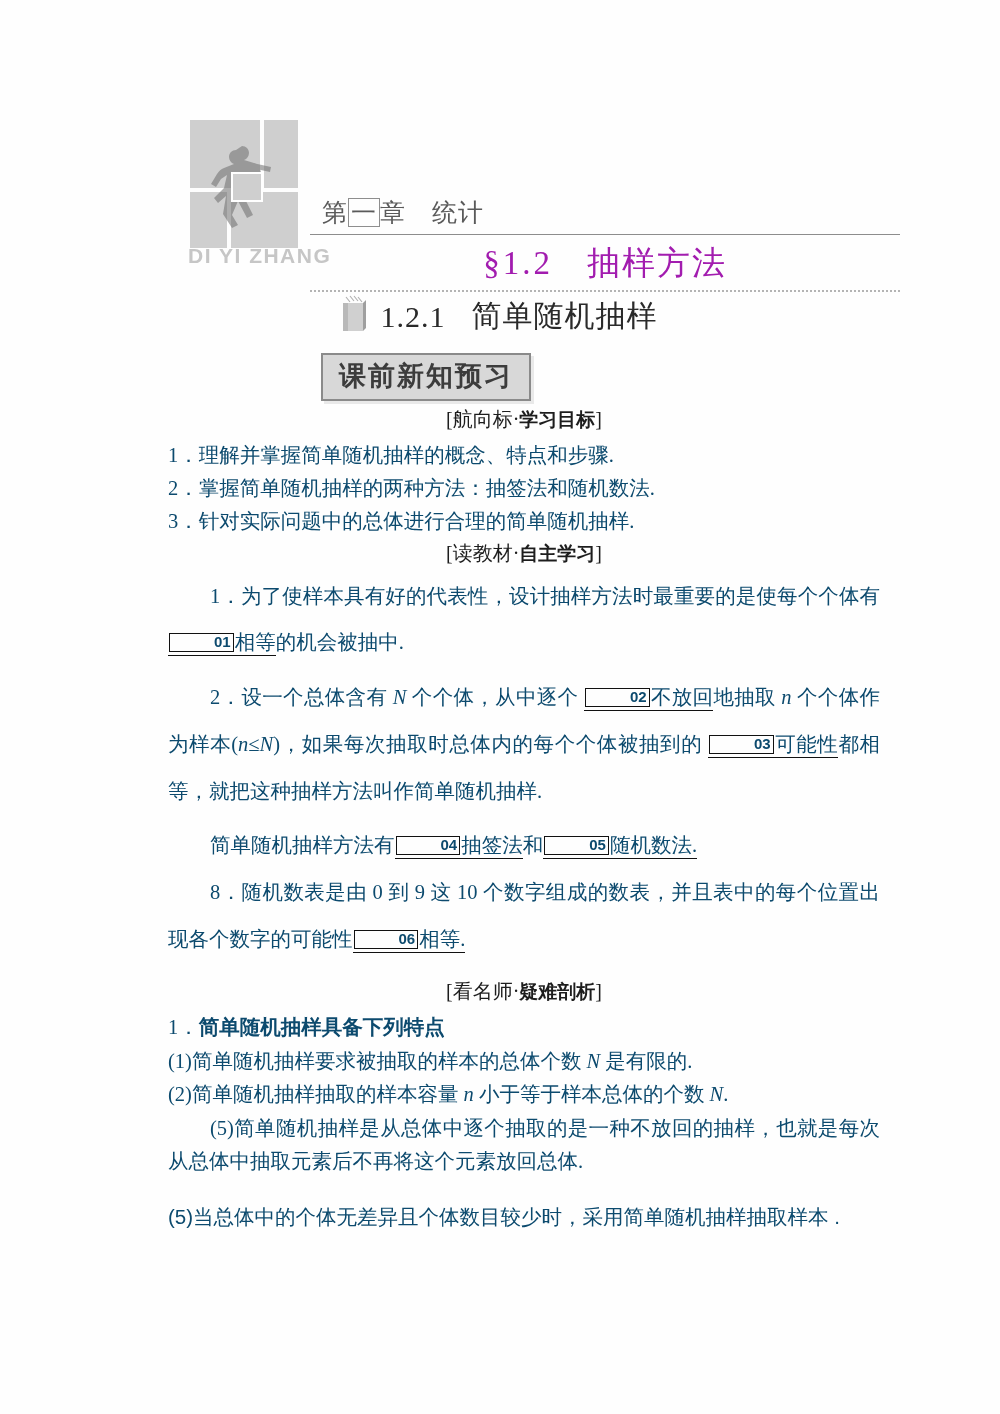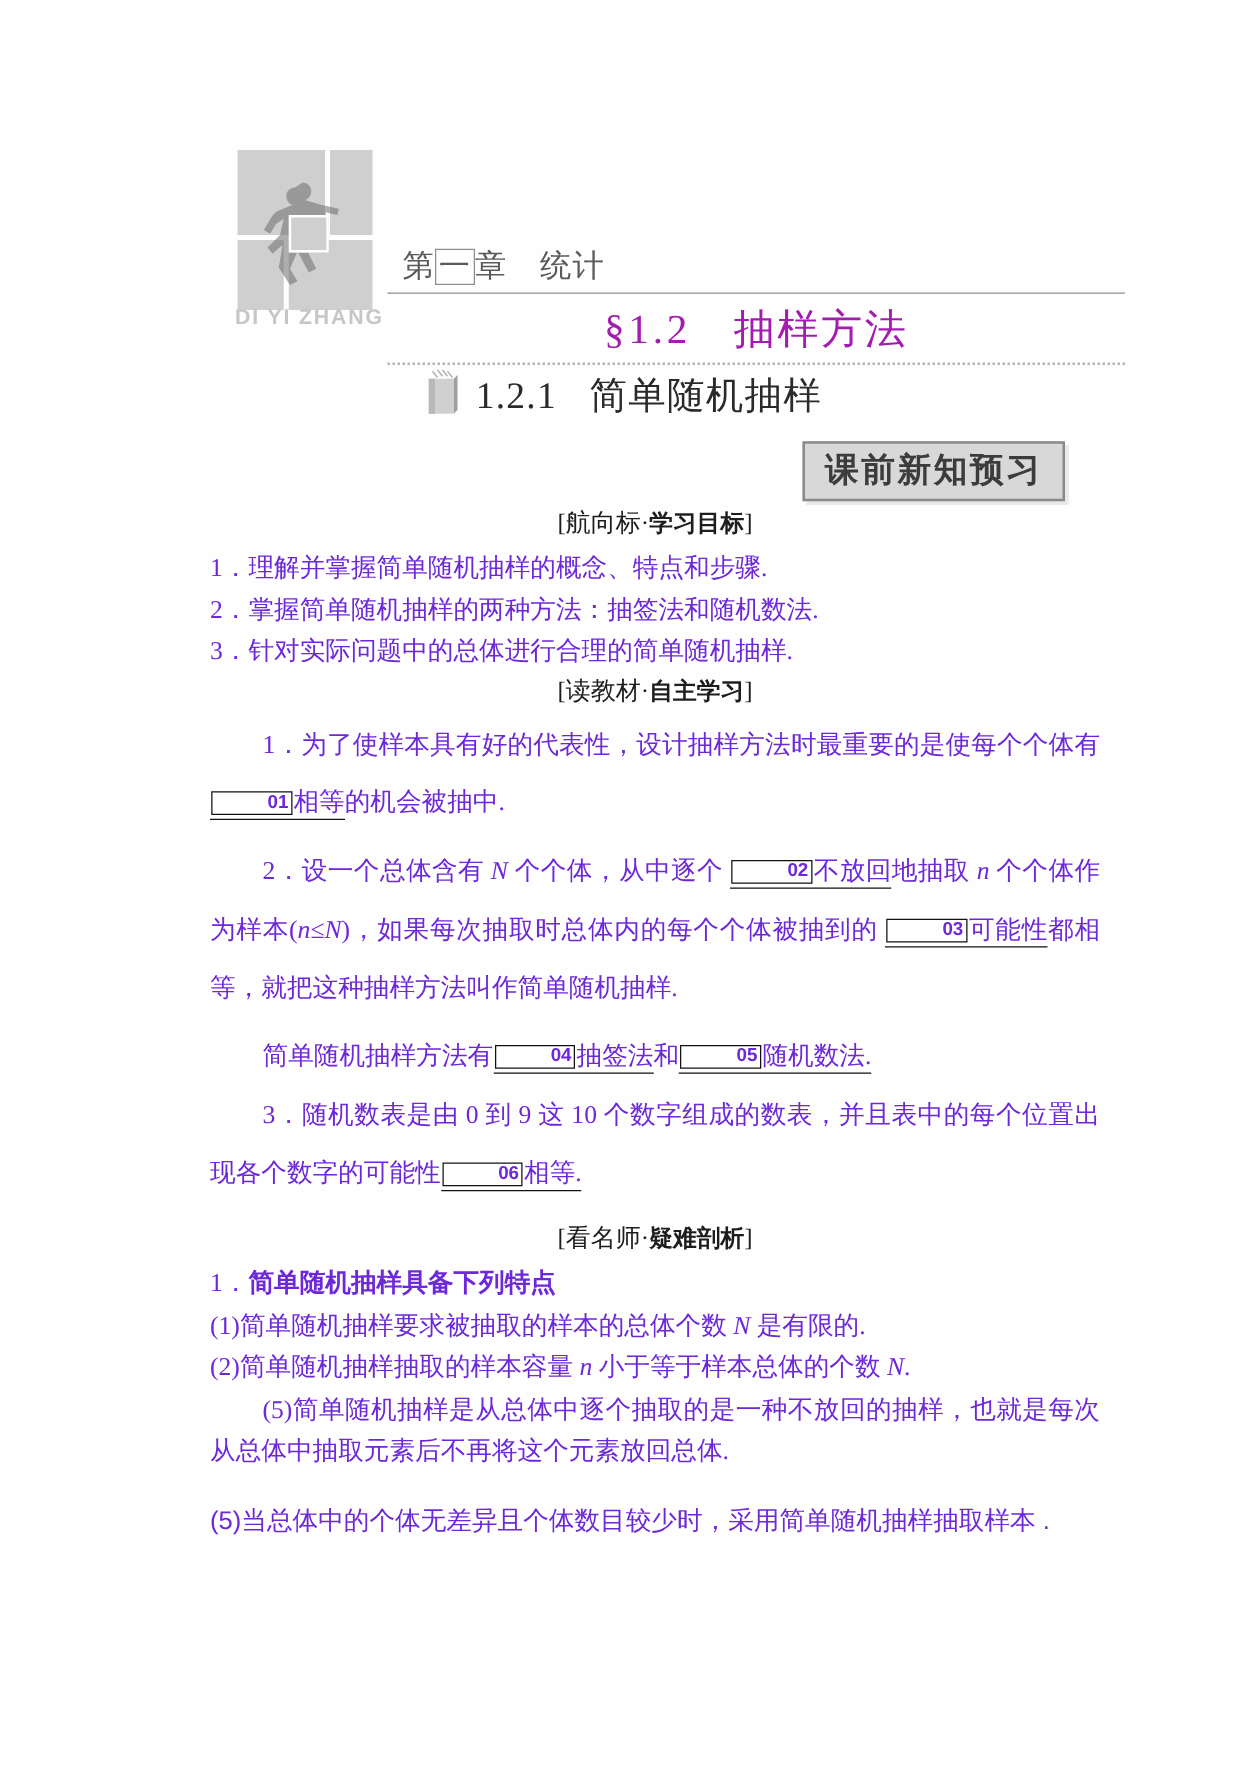--- a/index.html
+++ b/index.html
@@ -56,21 +56,21 @@
     width: 76px;
     height: 104px;
     opacity: .55;
   }
 
   .logo-caption {
     position: absolute;
     left: 188px;
     top: 136px;
     font-family: "Liberation Sans", sans-serif;
-    font-size: 17px;
+    font-size: 21px;
     letter-spacing: 1.5px;
     color: #c6c6c6;
     font-weight: 600;
   }
 
   .chapter-line {
     position: absolute;
     left: 322px;
     top: 88px;
     font-size: 25px;
@@ -141,21 +141,21 @@
     letter-spacing: 1px;
   }
   .subsec-gap { display:inline-block; width: 26px; }
 
   
   .banner-wrap {
     position: absolute;
     left: 0;
     top: 353px;
     width: 852px;
-    text-align: right;
+    text-align: center;
   }
   .banner-box {
     display: inline-block;
     background: #d8d8d8;
     border: 2px solid #8a8a8a;
     box-shadow: 3px 3px 0 #e9e9e9;
     padding: 3px 16px 5px 16px;
     font-family: "Liberation Sans", sans-serif;
     font-weight: bold;
     font-size: 27px;
@@ -180,21 +180,21 @@
   }
   .centered-head .bold-part {
     font-family: "Liberation Sans", sans-serif;
     font-weight: bold;
     font-size: 19px;
   }
   .p {
     font-size: 20.5px;
     line-height: 1.62;
     margin: 0;
-    color: #6d28d9;
+    color: #0c4a6e;
     text-align: justify;
   }
   .p.indent { text-indent: 2.05em; }
   .p.loose  { line-height: 2.28; }
   .mi { font-style: italic; font-family: "Liberation Serif", serif; }
   .num-lead { letter-spacing: 0; }
 
   .blank-box {
     display: inline-block;
     border: 1.4px solid #111;
@@ -291,21 +291,21 @@
     <p class="p indent loose"><span>1．为了使样本具有好的代表性，设计抽样方法时最重要的是使每个个体有</span><span class="ul-span"><span class="blank-box">01</span><span>相等</span></span><span>的机会被抽中.</span></p>
 
     <div class="spacer-sm"></div>
 
     <p class="p indent loose"><span>2．设一个总体含有 </span><span class="mi">N</span><span> 个个体，从中逐个 </span><span class="ul-span"><span class="blank-box">02</span><span>不放回</span></span><span>地抽取 </span><span class="mi">n</span><span> 个个体作为样本(</span><span class="mi">n</span><span>≤</span><span class="mi">N</span><span>)，如果每次抽取时总体内的每个个体被抽到的 </span><span class="ul-span"><span class="blank-box">03</span><span>可能性</span></span><span>都相等，就把这种抽样方法叫作简单随机抽样.</span></p>
 
     <div class="spacer-sm"></div>
 
     <p class="p indent loose"><span>简单随机抽样方法有</span><span class="ul-span"><span class="blank-box">04</span><span>抽签法</span></span><span>和</span><span class="ul-span"><span class="blank-box">05</span><span>随机数法.</span></span></p>
 
-    <p class="p indent loose"><span>3．随机数表是由 0 到 9 这 10 个数字组成的数表，并且表中的每个位置出现各个数字的可能性</span><span class="ul-span"><span class="blank-box">06</span><span>相等.</span></span></p>
+    <p class="p indent loose"><span>8．随机数表是由 0 到 9 这 10 个数字组成的数表，并且表中的每个位置出现各个数字的可能性</span><span class="ul-span"><span class="blank-box">06</span><span>相等.</span></span></p>
 
     <div class="spacer-md"></div>
 
     <p class="centered-head">
       <span>[看名师</span><span>·</span><span class="bold-part">疑难剖析</span><span>]</span>
     </p>
 
     <p class="p"><span class="num-lead">1．</span><span class="sans-bold">简单随机抽样具备下列特点</span></p>
 
     <p class="p"><span>(1)简单随机抽样要求被抽取的样本的总体个数 </span><span class="mi">N</span><span> 是有限的.</span></p>

